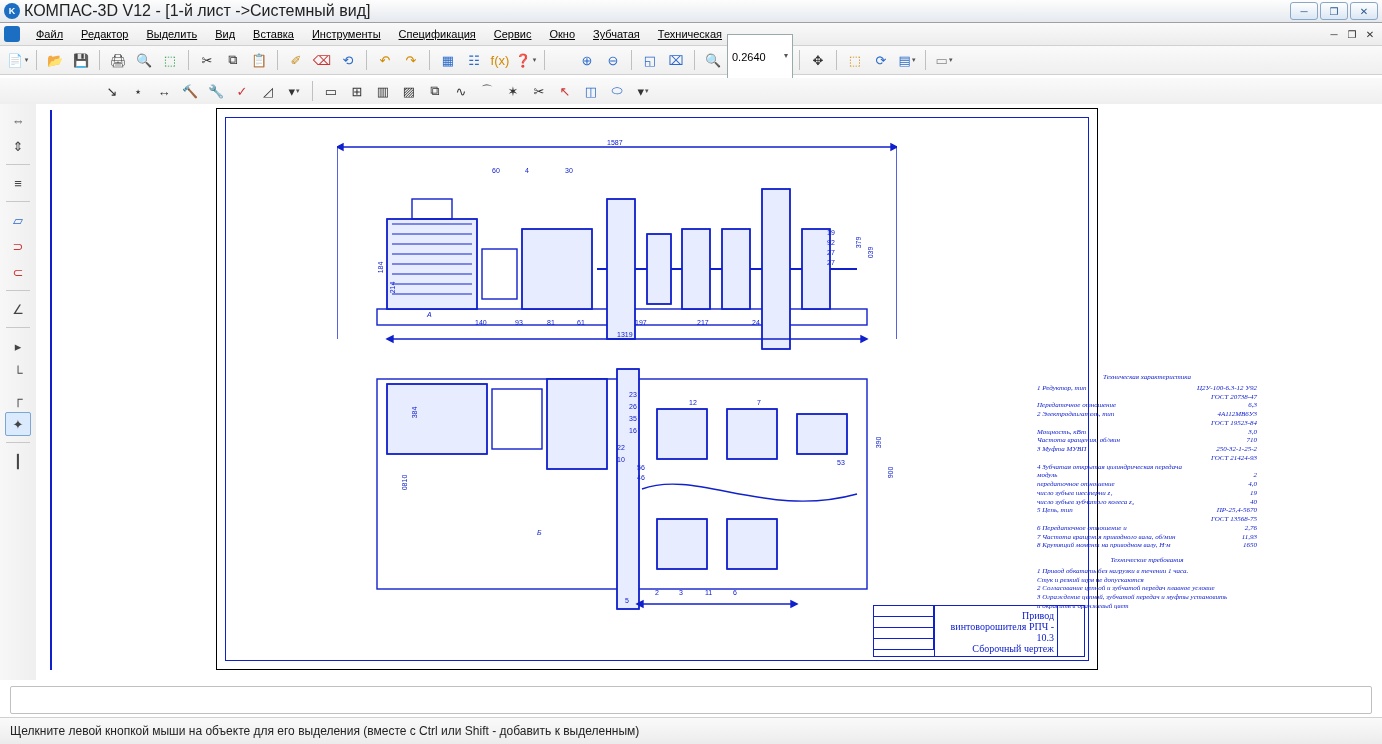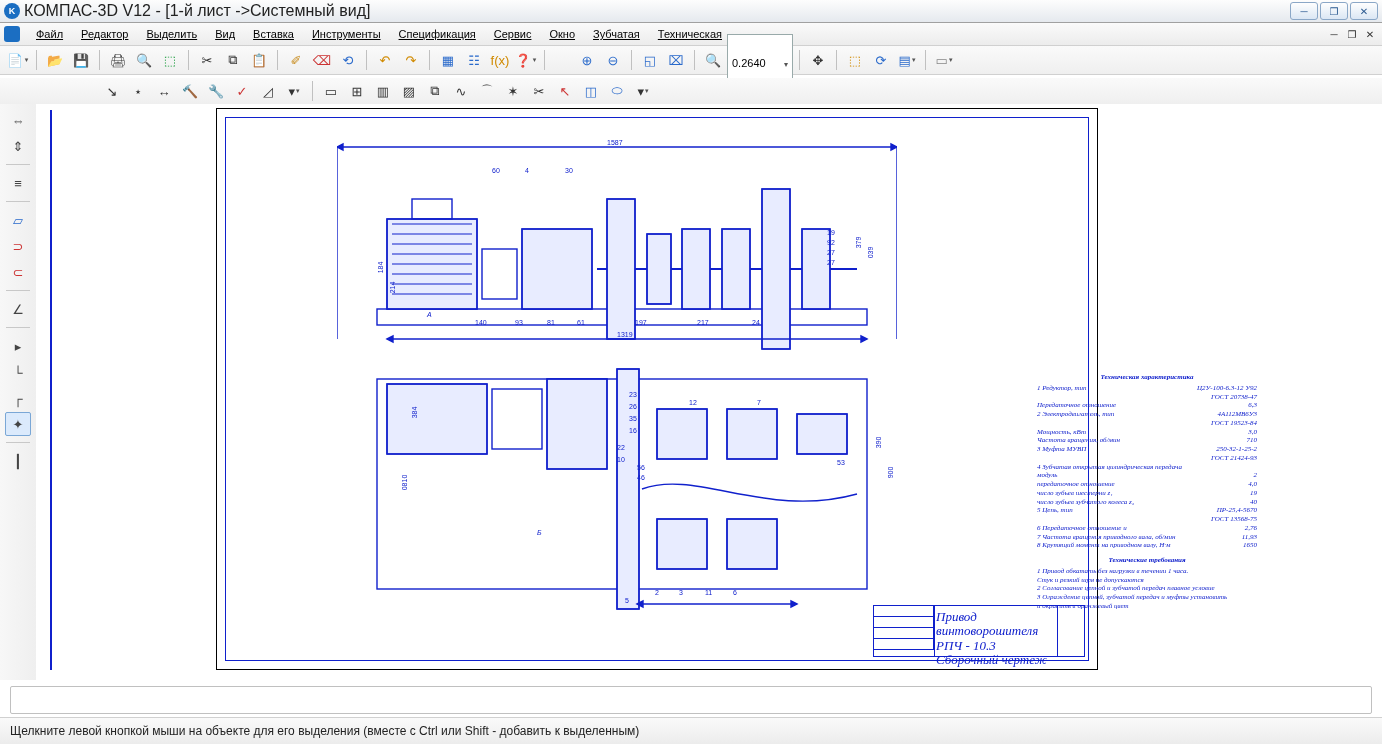--- a/index.html
+++ b/index.html
@@ -11,32 +11,32 @@
 .menubar{height:22px;background:linear-gradient(#fafafa,#ececec);border-bottom:1px solid #d0d0d0;display:flex;align-items:center;padding:0 4px;gap:2px}
 .menubar .mb-icon{width:16px;height:16px;margin-right:6px;background:#1b6ec2;border-radius:3px}
 .menubar .mi{padding:3px 8px;border-radius:2px;cursor:default}
 .menubar .mi u{}
 .menubar .mdi{margin-left:auto;display:flex;gap:2px}
 .menubar .mdi span{width:14px;height:14px;display:flex;align-items:center;justify-content:center;border:1px solid transparent;font-size:10px;color:#333}
 .toolbar{height:28px;background:linear-gradient(#fafafa,#efefef);border-bottom:1px solid #d0d0d0;display:flex;align-items:center;padding:0 6px;gap:2px}
 .tb-sep{width:1px;height:20px;background:#c0c0c0;margin:0 4px}
 .tbbtn{width:22px;height:22px;display:flex;align-items:center;justify-content:center;border:1px solid transparent;border-radius:2px;font-size:13px;color:#333}
 .tbbtn.dd::after{content:"▾";font-size:7px;margin-left:1px;color:#555}
-.zoom-field{width:56px;height:18px;border:1px solid #9aa;background:#fff;font-size:11px;padding:16px 4px;display:flex;align-items:flex-end}
+.zoom-field{width:56px;height:18px;border:1px solid #9aa;background:#fff;font-size:11px;padding:16px 4px;display:flex;align-items:flex-start}
 .left-dock{position:absolute;left:0;top:104px;width:36px;bottom:64px;background:linear-gradient(90deg,#f7f7f7,#efefef);border-right:1px solid #d0d0d0;display:flex;flex-direction:column;align-items:center;padding-top:4px;gap:2px}
 .left-dock .db{width:24px;height:22px;display:flex;align-items:center;justify-content:center;border:1px solid transparent;border-radius:2px;font-size:13px;color:#444}
 .left-dock .db.active{border-color:#7aa7d6;background:#dbeafc}
 .left-dock .dsep{width:24px;height:1px;background:#c8c8c8;margin:4px 0}
 .canvas-wrap{position:absolute;left:36px;top:104px;right:0;bottom:64px;background:#fff;overflow:hidden}
 .drawing{position:absolute;left:180px;top:4px;width:880px;height:560px;border:1px solid #000}
 .drawing .frame{position:absolute;left:8px;top:8px;right:8px;bottom:8px;border:1px solid #1020cc}
 .drawing svg{position:absolute;left:0;top:0}
 .aux-line{position:absolute;background:#1020cc}
 .notes-block{position:absolute;left:820px;top:260px;width:220px;font-family:'Times New Roman',serif;font-style:italic;font-size:7px;color:#1020cc;line-height:1.25}
-.notes-block .hdr{text-align:center;font-weight:bold;margin:4px 0 2px}
+.notes-block .hdr{text-align:center;font-weight:normal;margin:4px 0 2px}
 .notes-block .row{display:flex}
 .notes-block .row .l{flex:1}
 .notes-block .row .r{width:70px;text-align:right}
 .stamp{position:absolute;right:12px;bottom:12px;width:210px;height:50px;border:1px solid #1020cc}
 .stamp .c{border-right:1px solid #1020cc;border-bottom:1px solid #1020cc}
 .input-strip{position:absolute;left:10px;right:10px;bottom:30px;height:26px;border:1px solid #c0c0c0;background:#fff;border-radius:2px}
 .statusbar{position:absolute;left:0;right:0;bottom:0;height:26px;background:linear-gradient(#fafafa,#ececec);border-top:1px solid #d0d0d0;display:flex;align-items:center;padding:0 10px;font-size:12px;color:#222}
 .thin-toolbar{position:absolute;left:0;top:78px;right:0;height:26px;background:linear-gradient(#fafafa,#efefef);border-bottom:1px solid #d0d0d0;display:flex;align-items:center;padding-left:100px;gap:2px}
 .dim-label{position:absolute;font-size:7px;color:#1020cc;font-family:Arial}
 </style>
@@ -387,21 +387,21 @@
         </div>
     </div>
 
     <div class="stamp">
       <div style="position:absolute;left:0;top:0;width:60px;height:100%;border-right:1px solid #1020cc">
         <div class="c" style="height:10px"></div>
           <div class="c" style="height:10px"></div>
           <div class="c" style="height:10px"></div>
           <div class="c" style="height:10px"></div>
       </div>
-      <div style="position:absolute;left:62px;top:4px;right:30px;text-align:left;font-family:'Times New Roman';font-style:italic;font-size:13px;color:#1020cc;line-height:1.1">
+      <div style="position:absolute;left:62px;top:4px;right:30px;text-align:right;font-family:'Times New Roman';font-size:10px;color:#1020cc;line-height:1.1">
         <div>Привод</div>
         <div>винтоворошителя РПЧ - 10.3</div>
         <div>Сборочный чертеж</div>
       </div>
       <div style="position:absolute;right:0;top:0;width:26px;height:100%;border-left:1px solid #1020cc"></div>
     </div>
   </div>
 </div>
 
 <div class="input-strip"></div>

